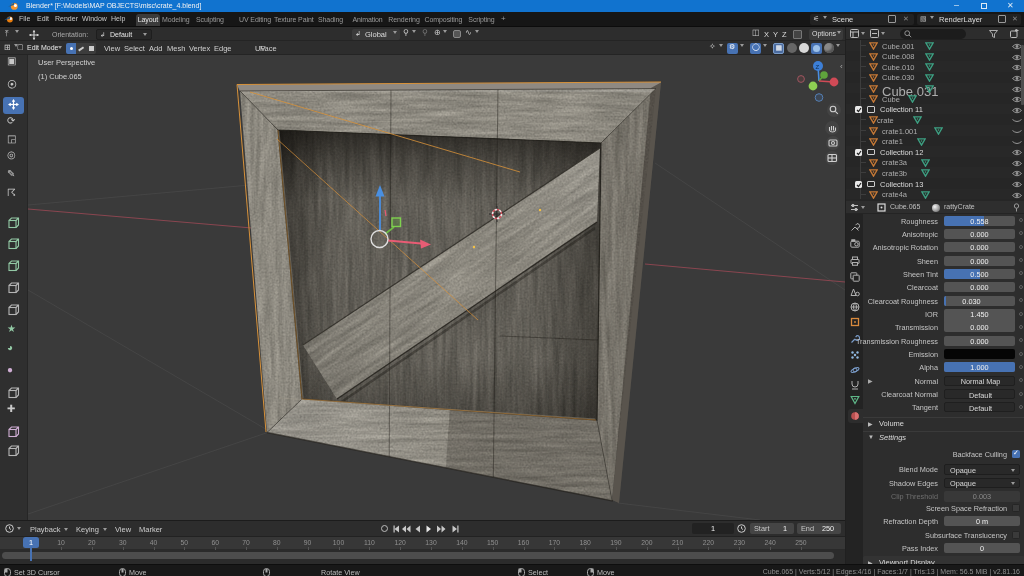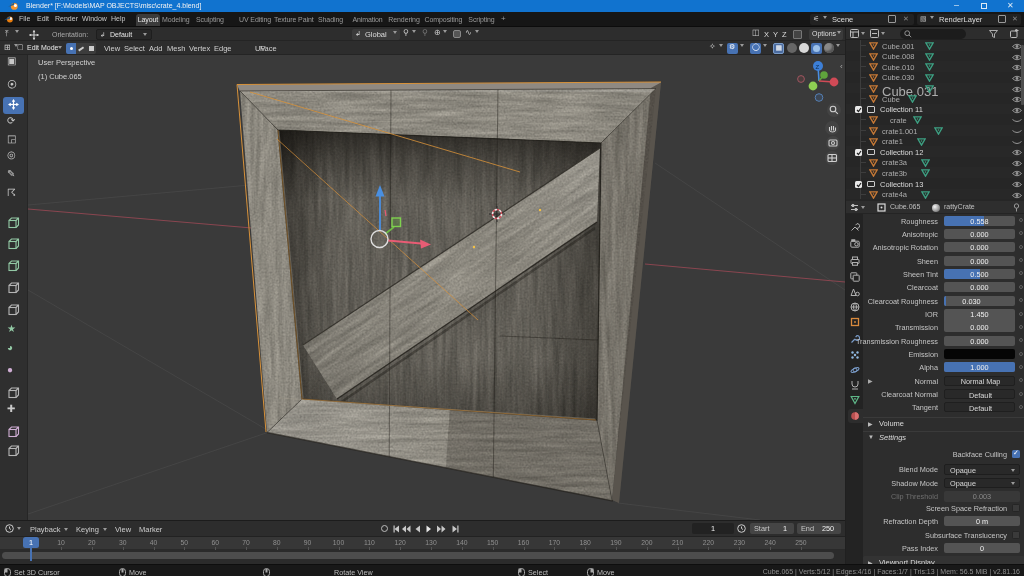--- a/index.html
+++ b/index.html
@@ -558,21 +558,21 @@
       <svg class="abs" style="left:166px;top:66.7px" width="10" height="7" viewBox="0 0 10 7">
         <path d="M0.5 3.5 Q5 -1 9.5 3.5 Q5 8 0.5 3.5Z" fill="none" stroke="#969696" stroke-width="1"></path>
         <circle cx="5" cy="3.5" r="1.4" fill="#969696"></circle>
       </svg>
       <div class="abs" style="left:14px;top:73.8px;width:1px;height:11px;background:#3d3d3d;"></div>
       <div class="abs" style="left:14px;top:79.3px;width:6px;height:1px;background:#3d3d3d;"></div>
       <svg class="abs" style="left:23px;top:76.3px" width="9" height="8" viewBox="0 0 9 8">
         <path d="M0.8 0.8 H8.2 L4.5 7.2 Z" fill="none" stroke="#c87a36" stroke-width="1.3"></path>
         <circle cx="4.5" cy="3" r="0.8" fill="#c87a36"></circle>
       </svg>
-      <span class="tx" style="left:44px;top:75.8px;font-size:7.5px;color:#acacac;">crate</span>
+      <span class="tx" style="left:31px;top:75.8px;font-size:7.5px;color:#acacac;">crate</span>
       <svg class="abs" style="left:67px;top:76.3px" width="9" height="8" viewBox="0 0 9 8">
         <path d="M0.8 0.8 H8.2 L4.5 7.2 Z" fill="none" stroke="#3da183" stroke-width="1.3"></path>
         <circle cx="4.5" cy="3" r="0.8" fill="#3da183"></circle>
       </svg>
       <svg class="abs" style="left:166px;top:77.3px" width="10" height="7" viewBox="0 0 10 7">
         <path d="M0.5 2.5 Q5 6.5 9.5 2.5" fill="none" stroke="#969696" stroke-width="1"></path>
       </svg>
       <div class="abs" style="left:0;top:85.0px;width:179px;height:10.6px;background:#282828;"></div>
       <div class="abs" style="left:14px;top:84.5px;width:1px;height:11px;background:#3d3d3d;"></div>
       <div class="abs" style="left:14px;top:90.0px;width:6px;height:1px;background:#3d3d3d;"></div>
@@ -861,21 +861,21 @@
       <span class="tx" style="left:22px;top:233px;font-size:6px;color:#bbb;">▼</span>
       <span class="tx" style="left:33px;top:232px;font-size:7.5px;color:#dadada;font-style:italic;">Settings</span>
       <div class="tx" style="right:17px;top:248.5px;font-size:7.3px;color:#c4c4c4;">Backface Culling</div>
       <div class="abs" style="left:166px;top:248.5px;width:8px;height:8px;background:#4772b3;border-radius:1.5px;"></div>
       <span class="tx" style="left:167px;top:247.5px;font-size:7px;color:#fff;">✓</span>
       <div class="tx" style="right:86px;top:264.0px;font-size:7.3px;color:#c4c4c4;">Blend Mode</div>
       <div class="abs" style="left:98px;top:263.0px;width:76px;height:10.5px;background:#292929;border:1px solid #1e1e1e;border-radius:2px;">
         <span class="tx" style="left:5px;top:0.5px;font-size:7.3px;color:#d8d8d8;">Opaque</span>
         <i class="dn" style="left:66px;top:3.5px;"></i>
       </div>
-      <div class="tx" style="right:86px;top:277.5px;font-size:7.3px;color:#c4c4c4;">Shadow Mode</div>
+      <div class="tx" style="right:86px;top:277.5px;font-size:7.3px;color:#c4c4c4;">Shadow Edges</div>
       <div class="abs" style="left:98px;top:276.5px;width:76px;height:10.5px;background:#292929;border:1px solid #1e1e1e;border-radius:2px;">
         <span class="tx" style="left:5px;top:0.5px;font-size:7.3px;color:#d8d8d8;">Opaque</span>
         <i class="dn" style="left:66px;top:3.5px;"></i>
       </div>
       <div class="tx" style="right:86px;top:291.0px;font-size:7.3px;color:#6f6f6f;">Clip Threshold</div>
       <div class="abs" style="left:98px;top:290.0px;width:76px;height:10.5px;background:#383838;border-radius:2px;">
         <div class="tx" style="left:0;top:1px;width:76px;font-size:7.3px;color:#8a8a8a;text-align:center;">0.003</div>
       </div>
       <div class="tx" style="right:17px;top:302.5px;font-size:7.3px;color:#c4c4c4;">Screen Space Refraction</div>
       <div class="abs" style="left:166px;top:302.5px;width:8px;height:8px;background:#3a3a3a;border:1px solid #252525;border-radius:1.5px;"></div>
@@ -1002,21 +1002,21 @@
       <span class="tx" style="left:14px;top:2.5px;font-size:7.2px;color:#bdbdbd;">Set 3D Cursor</span>
       <svg class="abs" style="left:119px;top:2.5px" width="7" height="9" viewBox="0 0 7 9">
         <rect x="0.5" y="0.5" width="6" height="8" rx="3" fill="none" stroke="#aaa" stroke-width="1"></rect>
         <rect x="2.5" y="1" width="2" height="3.5" fill="#aaa"></rect>
       </svg>
       <span class="tx" style="left:129px;top:2.5px;font-size:7.2px;color:#bdbdbd;">Move</span>
       <svg class="abs" style="left:263px;top:2.5px" width="7" height="9" viewBox="0 0 7 9">
         <rect x="0.5" y="0.5" width="6" height="8" rx="3" fill="none" stroke="#aaa" stroke-width="1"></rect>
         <rect x="2.5" y="1" width="2" height="3.5" fill="#aaa"></rect>
       </svg>
-      <span class="tx" style="left:286px;top:2.5px;font-size:7.2px;color:#bdbdbd;padding-left:48px;">Rotate View</span>
+      <span class="tx" style="left:273px;top:2.5px;font-size:7.2px;color:#bdbdbd;padding-left:48px;">Rotate View</span>
       <svg class="abs" style="left:518px;top:2.5px" width="7" height="9" viewBox="0 0 7 9">
         <rect x="0.5" y="0.5" width="6" height="8" rx="3" fill="none" stroke="#aaa" stroke-width="1"></rect>
         <rect x="0.5" y="0.5" width="3" height="4" fill="#aaa"></rect>
       </svg>
       <span class="tx" style="left:528px;top:2.5px;font-size:7.2px;color:#bdbdbd;">Select</span>
       <svg class="abs" style="left:587px;top:2.5px" width="7" height="9" viewBox="0 0 7 9">
         <rect x="0.5" y="0.5" width="6" height="8" rx="3" fill="none" stroke="#aaa" stroke-width="1"></rect>
         <rect x="3.5" y="0.5" width="3" height="4" fill="#aaa"></rect>
       </svg>
       <span class="tx" style="left:597px;top:2.5px;font-size:7.2px;color:#bdbdbd;">Move</span>

